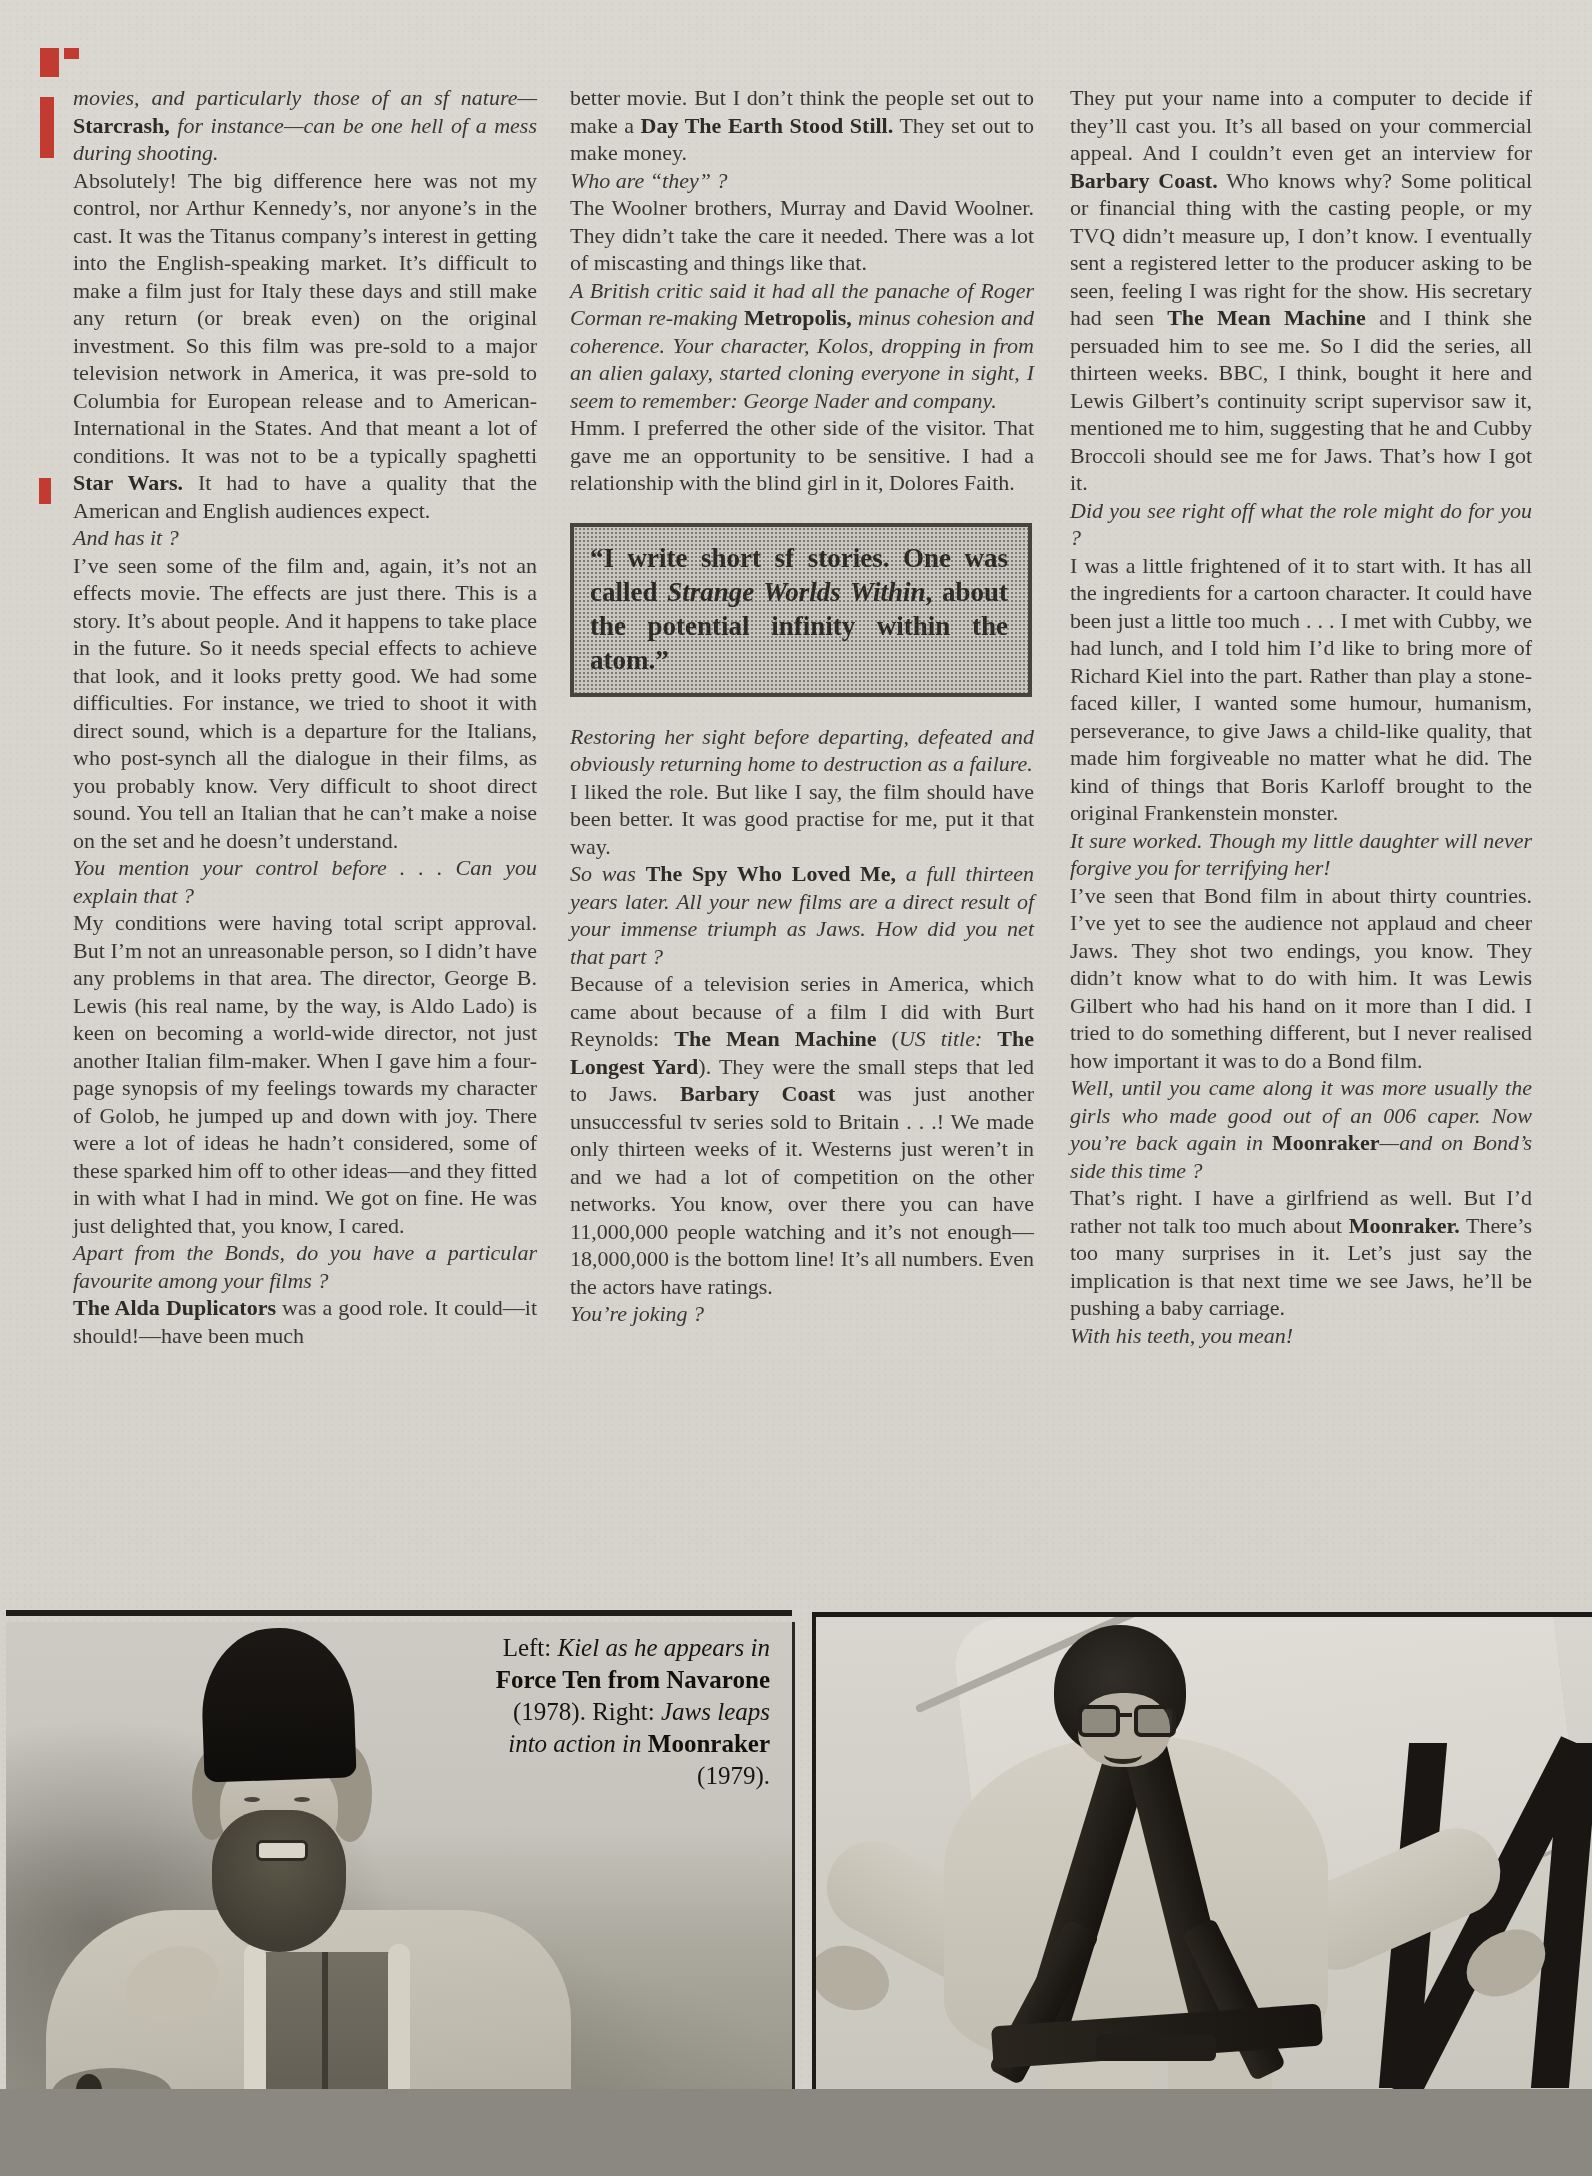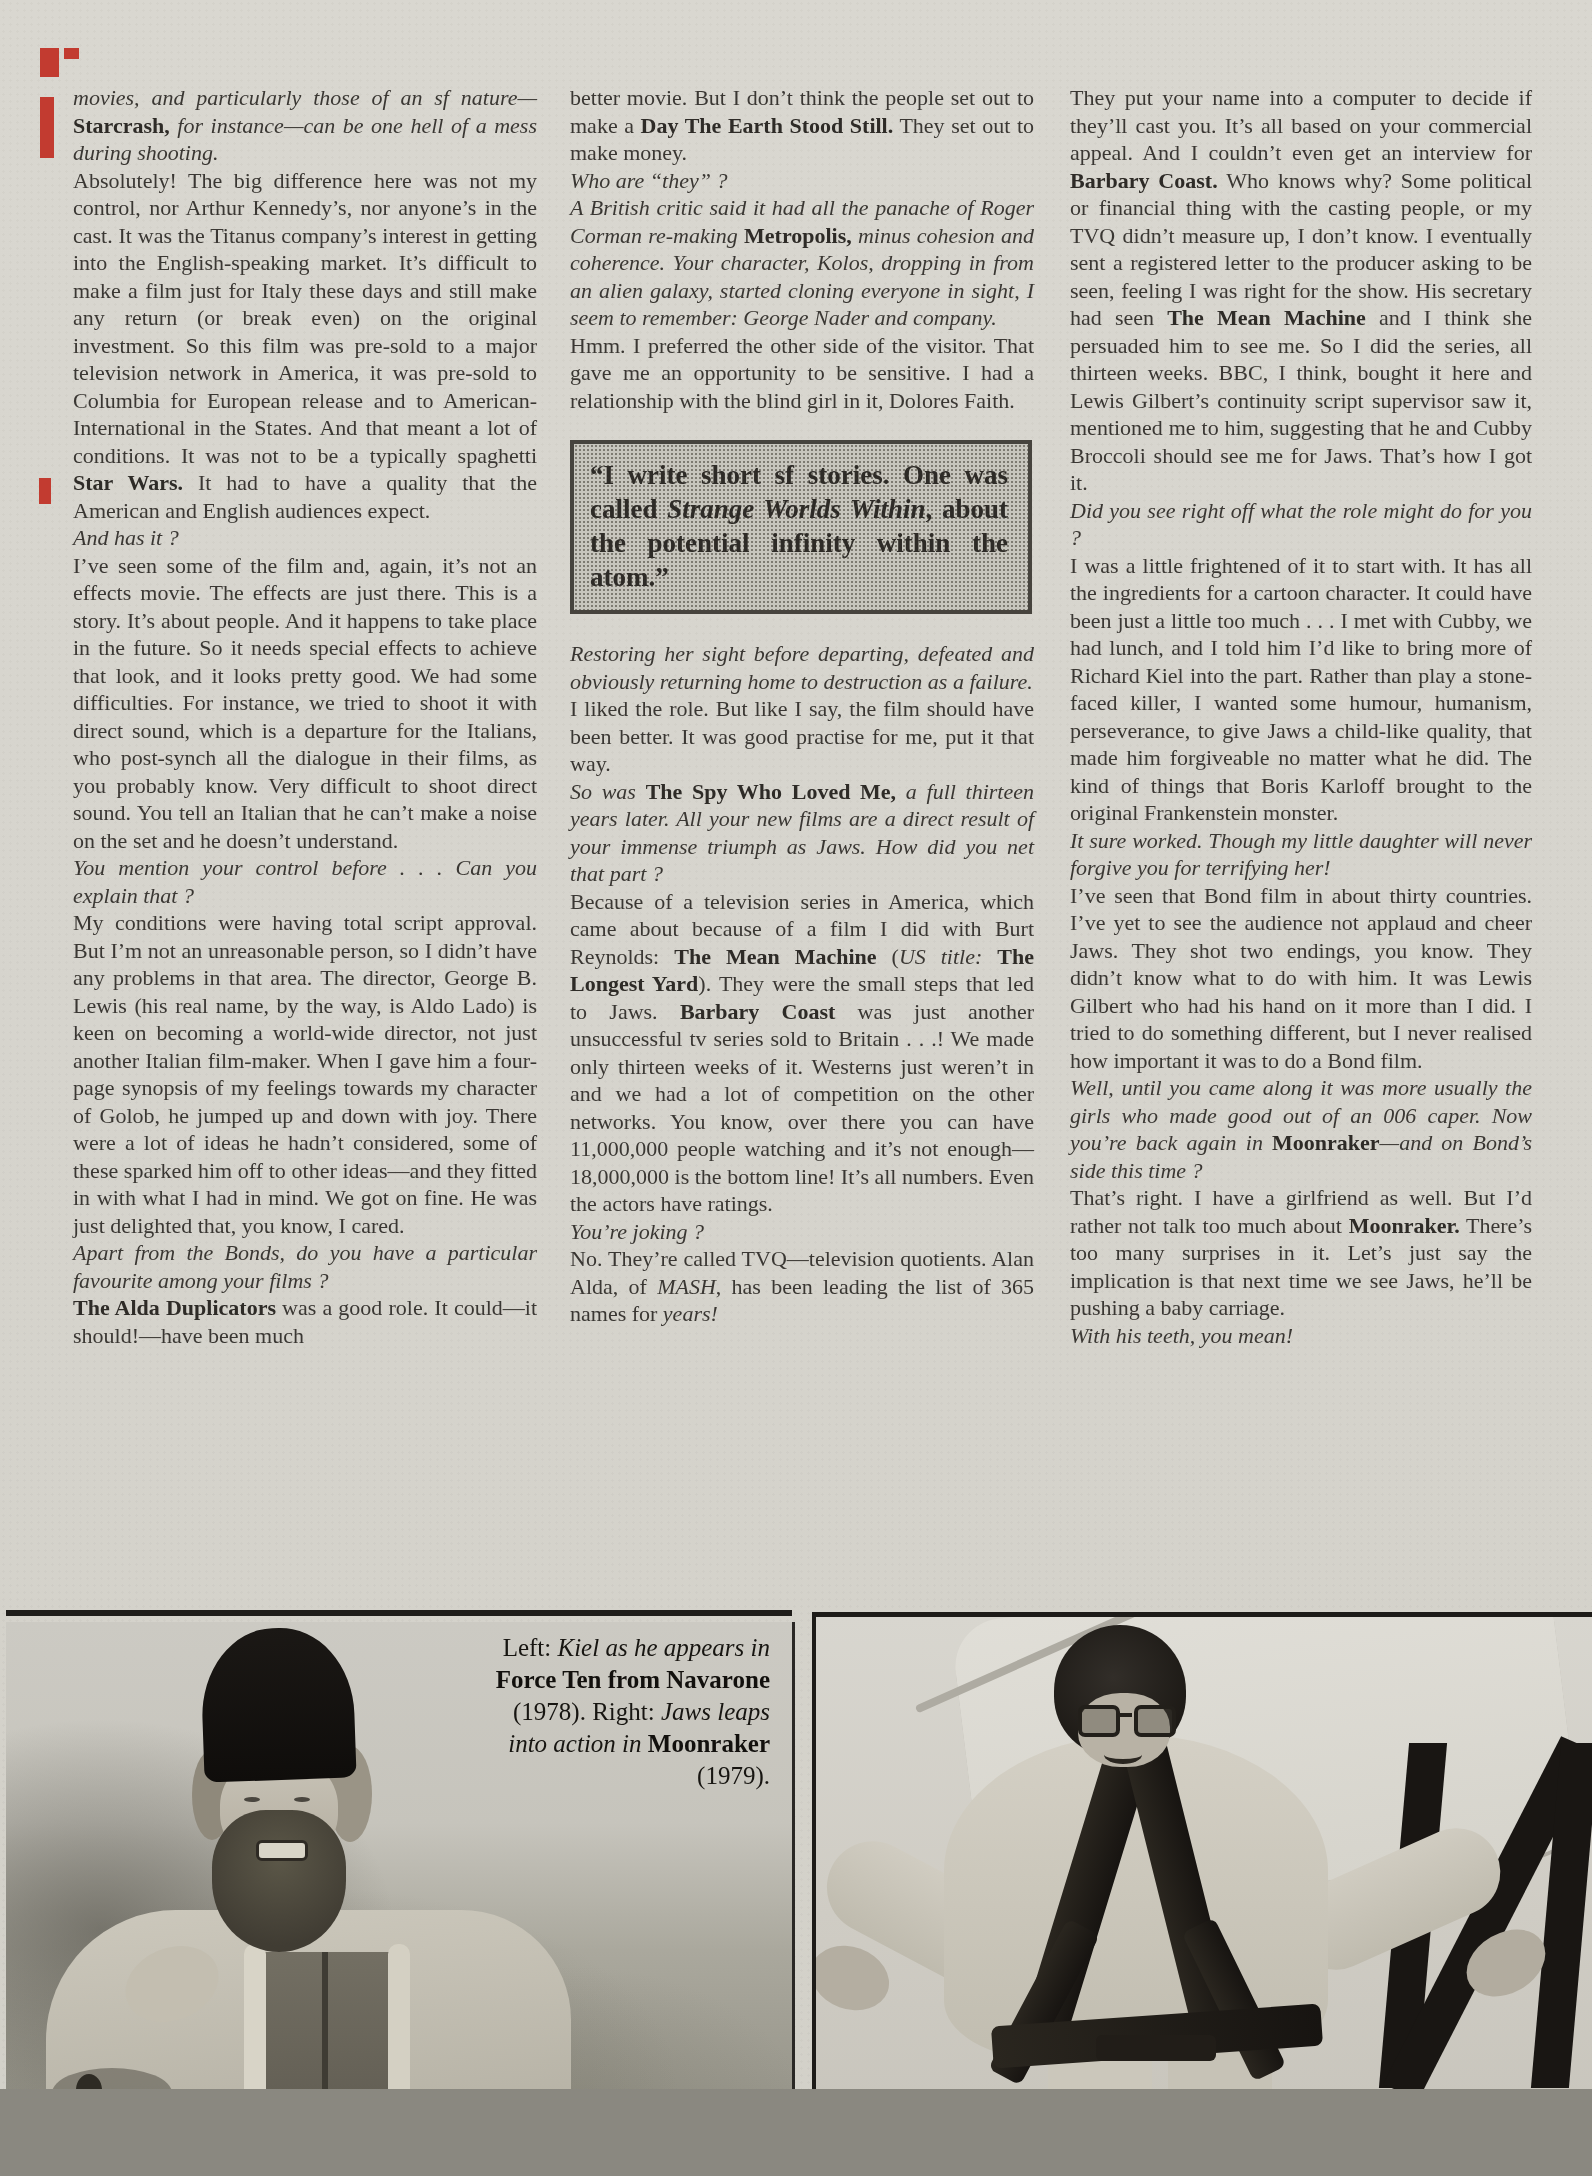--- a/index.html
+++ b/index.html
@@ -117,31 +117,31 @@
       <p><span class="it">You mention your control before . . . Can you explain that ?</span></p>
       <p><span>My conditions were having total script approval. But I’m not an unreasonable person, so I didn’t have any problems in that area. The director, George B. Lewis (his real name, by the way, is Aldo Lado) is keen on becoming a world-wide director, not just another Italian film-maker. When I gave him a four-page synopsis of my feelings towards my character of Golob, he jumped up and down with joy. There were a lot of ideas he hadn’t considered, some of these sparked him off to other ideas—and they fitted in with what I had in mind. We got on fine. He was just delighted that, you know, I cared.</span></p>
       <p><span class="it">Apart from the Bonds, do you have a particular favourite among your films ?</span></p>
       <p><span class="bo">The Alda Duplicators</span><span> was a good role. It could—it should!—have been much</span></p>
     </div>
 
   <div class="col" style="left:570px; width:464px;">
     <div>
         <p><span>better movie. But I don’t think the people set out to make a </span><span class="bo">Day The Earth Stood Still.</span><span> They set out to make money.</span></p>
         <p><span class="it">Who are “they” ?</span></p>
+        <p><span>The Woolner brothers, Murray and David Woolner. They didn’t take the care it needed. There was a lot of miscasting and things like that.</span></p>
         <p><span class="it">A British critic said it had all the panache of Roger Corman re-making </span><span class="bo">Metropolis,</span><span class="it"> minus cohesion and coherence. Your character, Kolos, dropping in from an alien galaxy, started cloning everyone in sight, I seem to remember: George Nader and company.</span></p>
         <p><span>Hmm. I preferred the other side of the visitor. That gave me an opportunity to be sensitive. I had a relationship with the blind girl in it, Dolores Faith.</span></p>
       </div>
     <div class="pullquote"><span class="bo">“I write short sf stories. One was called </span><span class="boit">Strange Worlds Within</span><span class="bo">, about the potential infinity within the atom.”</span></div>
     <div>
         <p><span class="it">Restoring her sight before departing, defeated and obviously returning home to destruction as a failure.</span></p>
         <p><span>I liked the role. But like I say, the film should have been better. It was good practise for me, put it that way.</span></p>
         <p><span class="it">So was </span><span class="bo">The Spy Who Loved Me,</span><span class="it"> a full thirteen years later. All your new films are a direct result of your immense triumph as Jaws. How did you net that part ?</span></p>
         <p><span>Because of a television series in America, which came about because of a film I did with Burt Reynolds: </span><span class="bo">The Mean Machine</span><span> (</span><span class="it">US title:</span><span> </span><span class="bo">The Longest Yard</span><span>). They were the small steps that led to Jaws. </span><span class="bo">Barbary Coast</span><span> was just another unsuccessful tv series sold to Britain . . .! We made only thirteen weeks of it. Westerns just weren’t in and we had a lot of competition on the other networks. You know, over there you can have 11,000,000 people watching and it’s not enough—18,000,000 is the bottom line! It’s all numbers. Even the actors have ratings.</span></p>
         <p><span class="it">You’re joking ?</span></p>
-        <p><span>No. They’re called TVQ—television quotients. Alan Alda, of </span><span class="it">MASH</span><span>, has been leading the list of 365 names for </span><span class="it">years!</span></p>
       </div>
   </div>
 
   <div class="col" style="left:1070px; width:462px;">
       <p><span>They put your name into a computer to decide if they’ll cast you. It’s all based on your commercial appeal. And I couldn’t even get an interview for </span><span class="bo">Barbary Coast.</span><span> Who knows why? Some political or financial thing with the casting people, or my TVQ didn’t measure up, I don’t know. I eventually sent a registered letter to the producer asking to be seen, feeling I was right for the show. His secretary had seen </span><span class="bo">The Mean Machine</span><span> and I think she persuaded him to see me. So I did the series, all thirteen weeks. BBC, I think, bought it here and Lewis Gilbert’s continuity script supervisor saw it, mentioned me to him, suggesting that he and Cubby Broccoli should see me for Jaws. That’s how I got it.</span></p>
       <p><span class="it">Did you see right off what the role might do for you ?</span></p>
       <p><span>I was a little frightened of it to start with. It has all the ingredients for a cartoon character. It could have been just a little too much . . . I met with Cubby, we had lunch, and I told him I’d like to bring more of Richard Kiel into the part. Rather than play a stone-faced killer, I wanted some humour, humanism, perseverance, to give Jaws a child-like quality, that made him forgiveable no matter what he did. The kind of things that Boris Karloff brought to the original Frankenstein monster.</span></p>
       <p><span class="it">It sure worked. Though my little daughter will never forgive you for terrifying her!</span></p>
       <p><span>I’ve seen that Bond film in about thirty countries. I’ve yet to see the audience not applaud and cheer Jaws. They shot two endings, you know. They didn’t know what to do with him. It was Lewis Gilbert who had his hand on it more than I did. I tried to do something different, but I never realised how important it was to do a Bond film.</span></p>
       <p><span class="it">Well, until you came along it was more usually the girls who made good out of an 006 caper. Now you’re back again in </span><span class="bo">Moonraker</span><span class="it">—and on Bond’s side this time ?</span></p>

